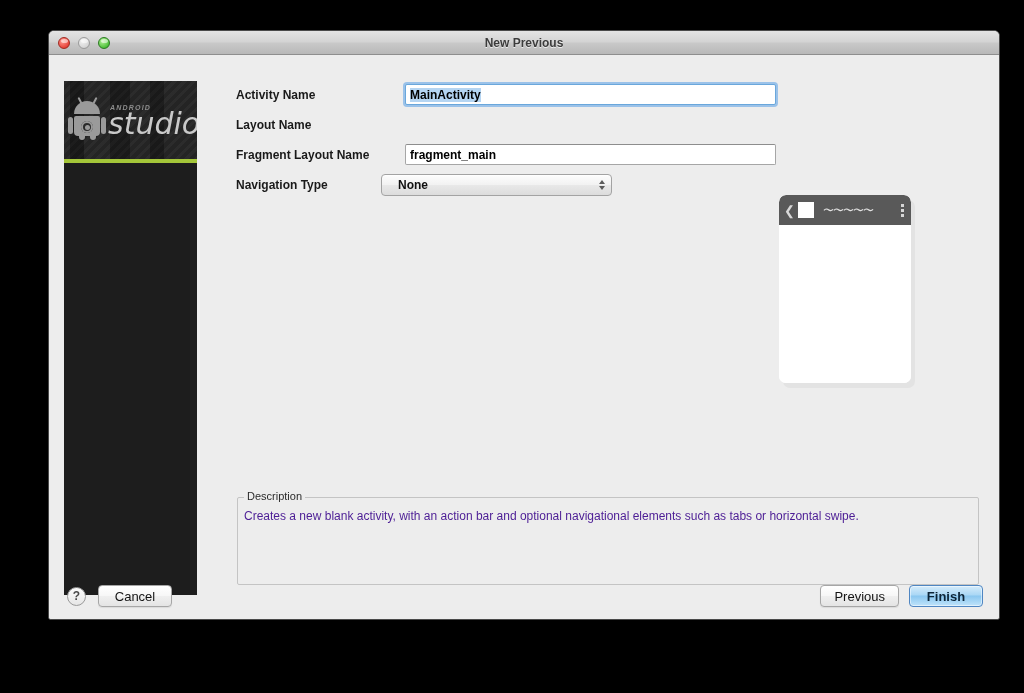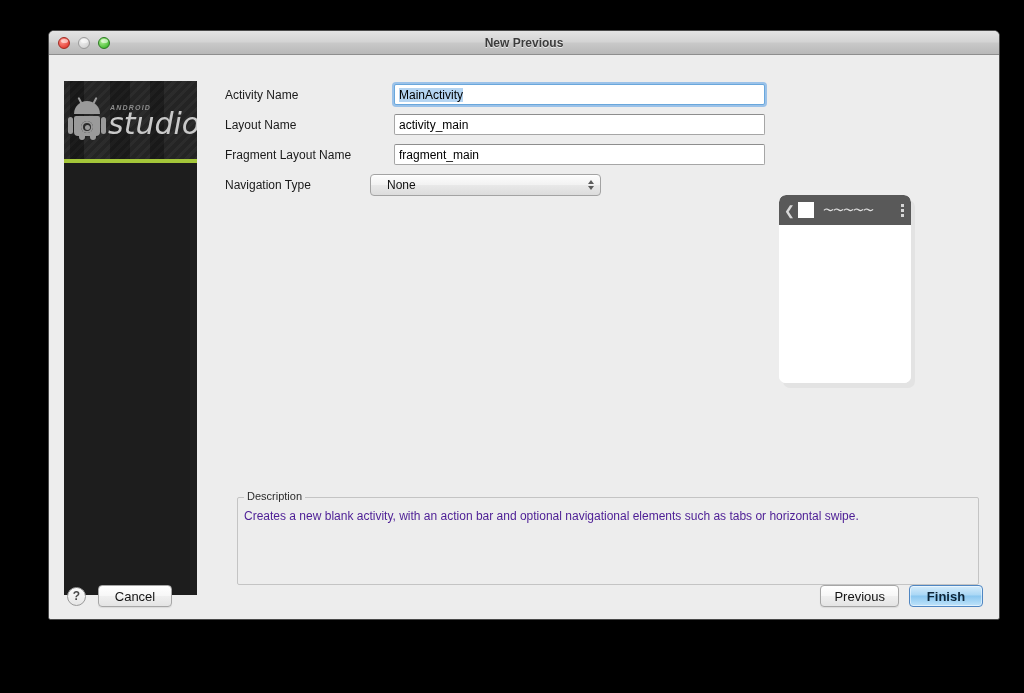--- a/index.html
+++ b/index.html
@@ -129,21 +129,21 @@
   .banner-rule { height:4px; background:#a4c639; }
   .banner-title {
     padding:16px 0 0 9px;
     color:#a4c639;
     font-size:25px; font-weight:bold; line-height:1.02;
     letter-spacing:-.3px;
     font-family:"DejaVu Sans", sans-serif;
   }
 
   
-  .form { position:absolute; left:176px; top:26px; right:20px; }
+  .form { position:absolute; left:187px; top:26px; right:20px;font-weight:bold; }
   .row { display:flex; align-items:center; height:27px; margin-bottom:3px; }
   .row-label {
     width:145px; flex:0 0 145px;
     font-size:12px; color:#1a1a1a;
   }
   .text-field {
     width:371px; height:21px;
     background:#fff;
     border:1px solid #a6a6a6;
     border-top-color:#8d8d8d;
@@ -312,23 +312,20 @@
 
       <div class="row">
         <div class="row-label">Activity Name</div>
         <div class="text-field focused">
           <span class="sel">MainActivity</span>
         </div>
       </div>
 
       <div class="row">
         <div class="row-label">Layout Name</div>
-        <div class="text-field">
-          <span>activity_main</span>
-        </div>
       </div>
 
       <div class="row">
         <div class="row-label">Fragment Layout Name</div>
         <div class="text-field">
           <span>fragment_main</span>
         </div>
       </div>
 
       <div class="row">

